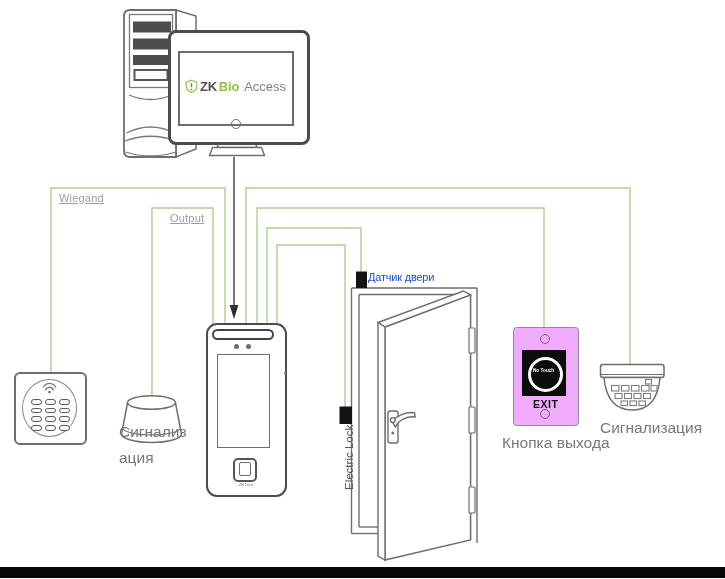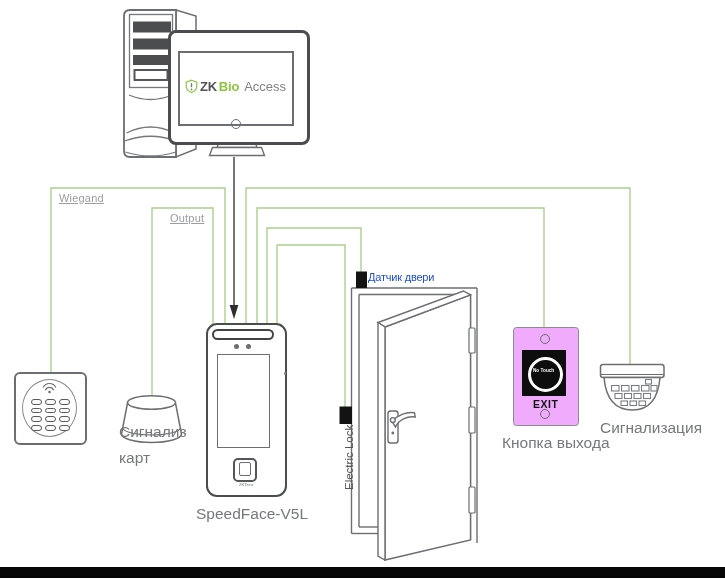--- a/index.html
+++ b/index.html
@@ -177,35 +177,34 @@
       <div class="key"></div>
         <div class="key"></div>
         <div class="key"></div>
     </div>
   </div>
   <div class="dev-label" style="left:8px;top:443px;">
   </div>
 
   <div class="dev-label" style="left:119px;top:419px;">
     <div>Сигнализ</div>
-    <div>карт</div>
+    <div>ация</div>
   </div>
 
   <div class="abs speedface">
     <div class="abs sf-topcap"></div>
     <div class="abs sf-dot" style="left:26.2px;top:18.7px;"></div>
     <div class="abs sf-dot" style="left:38.2px;top:18.7px;"></div>
     <div class="abs sf-screen"></div>
     <div class="abs sf-side-dot"></div>
     <div class="abs sf-fp">
       <div class="abs sf-fp-inner"></div>
     </div>
     <div class="abs sf-brand"><span>ZKTeco</span></div>
   </div>
-  <div class="dev-label" style="left:196px;top:501px;">SpeedFace-V5L</div>
 
   <div class="dark-label" style="left:368px;top:271px;">Датчик двери</div>
 
   <div class="abs exit-plate">
     <div class="abs screw" style="left:26.5px;top:6px;"></div>
     <div class="abs exit-black">
       <div class="abs exit-ring"></div>
       <div class="abs no-touch"><span>No Touch</span></div>
     </div>
     <div class="abs exit-word">EXIT</div>

